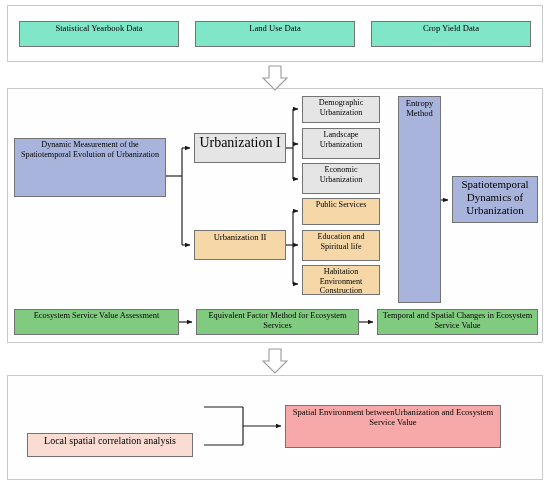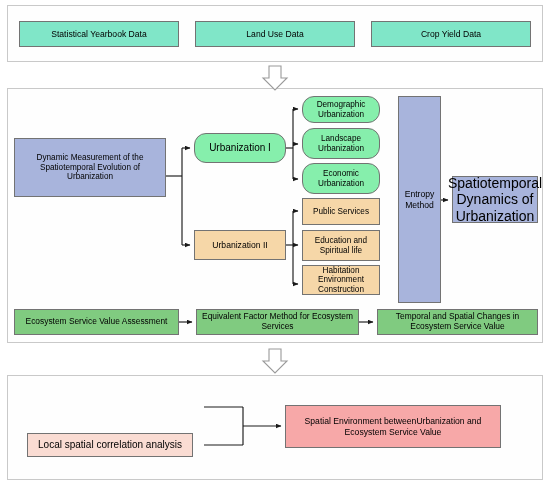--- a/index.html
+++ b/index.html
@@ -32,57 +32,56 @@
   #panel-data   { left: 7px;  top: 5px;   width: 536px; height: 57px; }
   #panel-core   { left: 7px;  top: 88px;  width: 536px; height: 255px; }
   #panel-corr   { left: 7px;  top: 375px; width: 536px; height: 105px; }
 
   
   .node {
     position: absolute;
     box-sizing: border-box;
     border: 1px solid #737373;
     display: flex;
-    align-items: center;
     justify-content: center;
     text-align: center;
     line-height: 1.18;
     padding: 1px 3px;
-    font-family: Liberation Sans, sans-serif;
+    font-family: Liberation Serif, serif;
     color: #000000;
   }
 
   .c-teal     { background: #80e6c8; }
   .c-peri     { background: #a8b4dc; }
-  .c-lblue    { background: #86efac; border-radius: 12px; }
+  .c-lblue    { background: #e5e5e5; }
   .c-orange   { background: #f6d7a8; }
   .c-green    { background: #80cb80; }
   .c-pinklt   { background: #fadcd3; }
   .c-pinkdk   { background: #f7a8a8; }
 
   
   .src { top: 21px; height: 26px; font-size: 8.6px; }
   #src-yearbook { left: 19px;  width: 160px; }
   #src-landuse  { left: 195px; width: 160px; }
   #src-crop     { left: 371px; width: 160px; }
 
   
   #node-dynamic      { left: 14px;  top: 138px; width: 152px; height: 59px; font-size: 8.2px; }
-  #node-urb1         { left: 194px; top: 133px; width: 92px;  height: 30px; font-size: 10px; }
+  #node-urb1         { left: 194px; top: 133px; width: 92px;  height: 30px; font-size: 14px; }
   #node-urb2         { left: 194px; top: 230px; width: 92px;  height: 30px; font-size: 8.6px; }
 
   #node-demo   { left: 302px; top: 96px;  width: 78px; height: 27px; font-size: 8.2px; }
   #node-land   { left: 302px; top: 128px; width: 78px; height: 31px; font-size: 8.2px; }
   #node-econ   { left: 302px; top: 163px; width: 78px; height: 31px; font-size: 8.2px; }
   #node-pubs   { left: 302px; top: 198px; width: 78px; height: 27px; font-size: 8.2px; }
   #node-edu    { left: 302px; top: 230px; width: 78px; height: 31px; font-size: 8.2px; }
   #node-hab    { left: 302px; top: 265px; width: 78px; height: 30px; font-size: 8.2px; }
 
   #node-entropy { left: 398px; top: 96px;  width: 43px;  height: 207px; font-size: 8.6px; }
-  #node-spatio  { left: 452px; top: 176px; width: 86px;  height: 47px; font-size: 14px; }
+  #node-spatio  { left: 452px; top: 176px; width: 86px;  height: 47px; font-size: 11px; }
 
   
   .grn { top: 309px; height: 26px; font-size: 8.4px; }
   #node-esv-assess { left: 14px;  width: 165px; }
   #node-esv-equiv  { left: 196px; width: 163px; }
   #node-esv-change { left: 377px; width: 161px; }
 
   
   #node-global  { left: 38px;  top: 395px; width: 166px; height: 24px; font-size: 8.4px; }
   #node-local   { left: 27px;  top: 433px; width: 166px; height: 24px; font-size: 10px; }

